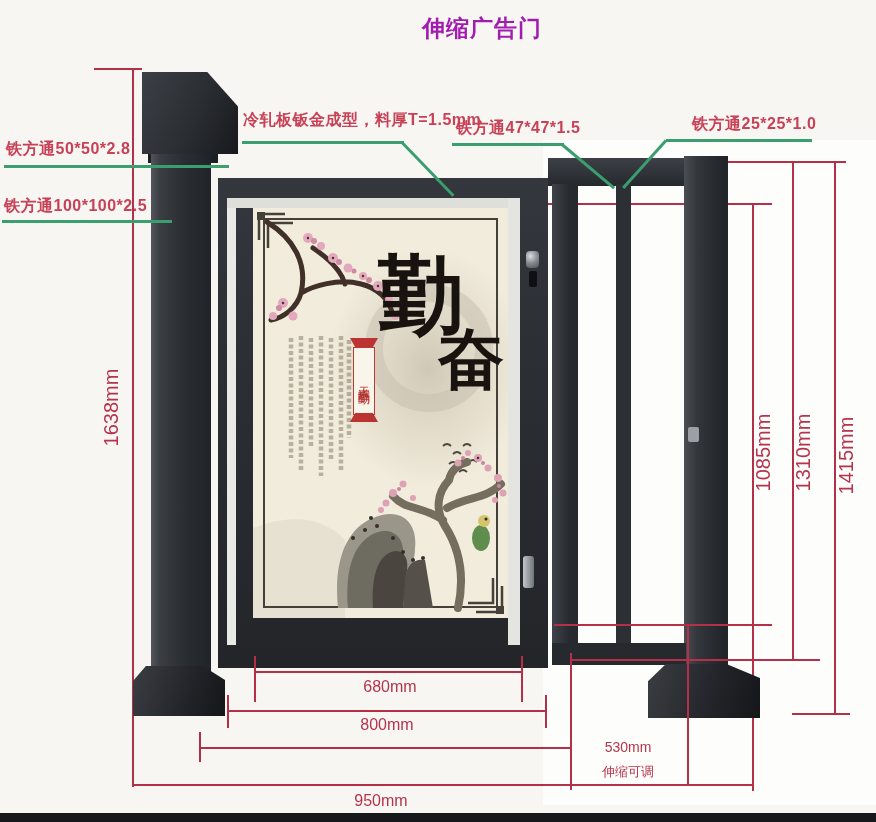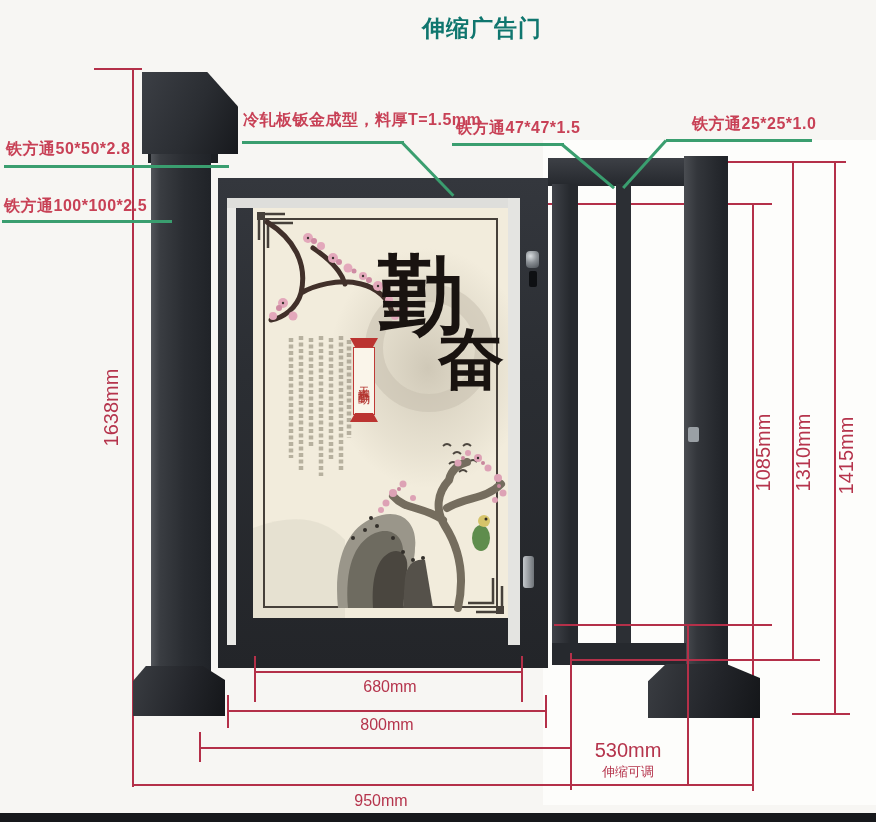--- a/index.html
+++ b/index.html
@@ -11,21 +11,21 @@
   .dim-v{position:absolute;width:2px;background:#b43049;}
   .dim-label{position:absolute;color:#b5344c;font-size:16px;white-space:nowrap;text-align:center;}
   .dim-label.rot{font-size:20px;transform:rotate(-90deg);}
   
   .green-h{position:absolute;height:3px;background:#3a9e6f;}
   .green-d{position:absolute;height:3px;background:#3a9e6f;transform-origin:left center;}
   
   .callout{position:absolute;color:#c84156;font-size:16px;font-weight:600;white-space:nowrap;letter-spacing:0.5px;}
   
   .metal{position:absolute;background:linear-gradient(180deg,#34373d 0%,#2b2e33 40%,#232529 100%);}
-  .title-block{position:absolute;left:252px;top:10px;width:460px;text-align:center;color:#0f766e;font-size:23px;line-height:37px;letter-spacing:1px;font-weight:600;}
+  .title-block{position:absolute;left:252px;top:10px;width:460px;text-align:center;color:#a21caf;font-size:23px;line-height:37px;letter-spacing:1px;font-weight:600;}
   .banner-cap{position:absolute;left:-2px;width:28px;height:9px;background:#bb3431;}
   .calli{position:absolute;color:#191310;font-family:"DejaVu Serif","Liberation Serif",serif;font-weight:bold;line-height:1;}
 </style>
 </head>
 <body>
 
 <div id="stage">
 
   <div class="abs" style="left:543px;top:140px;width:333px;height:665px;background:#fdfdfb;"></div>
 
@@ -243,16 +243,16 @@
   <div class="callout" style="left:4px;top:196px;">铁方通100*100*2.5</div>
 
   <div class="dim-label rot" style="left:61px;top:396px;width:100px;">1638mm</div>
   <div class="dim-label rot" style="left:713px;top:441px;width:100px;">1085mm</div>
   <div class="dim-label rot" style="left:753px;top:441px;width:100px;">1310mm</div>
   <div class="dim-label rot" style="left:796px;top:444px;width:100px;">1415mm</div>
 
   <div class="dim-label" style="left:340px;top:678px;width:100px;">680mm</div>
   <div class="dim-label" style="left:337px;top:716px;width:100px;">800mm</div>
   <div class="dim-label" style="left:331px;top:792px;width:100px;">950mm</div>
-  <div class="dim-label" style="left:578px;top:739px;width:100px;font-size:20px;">530mm</div>
+  <div class="dim-label" style="left:578px;top:739px;width:100px;font-size:14px;">530mm</div>
   <div class="dim-label" style="left:578px;top:763px;width:100px;font-size:13px;">伸缩可调</div>
 
 </div>
 
 </body></html>

